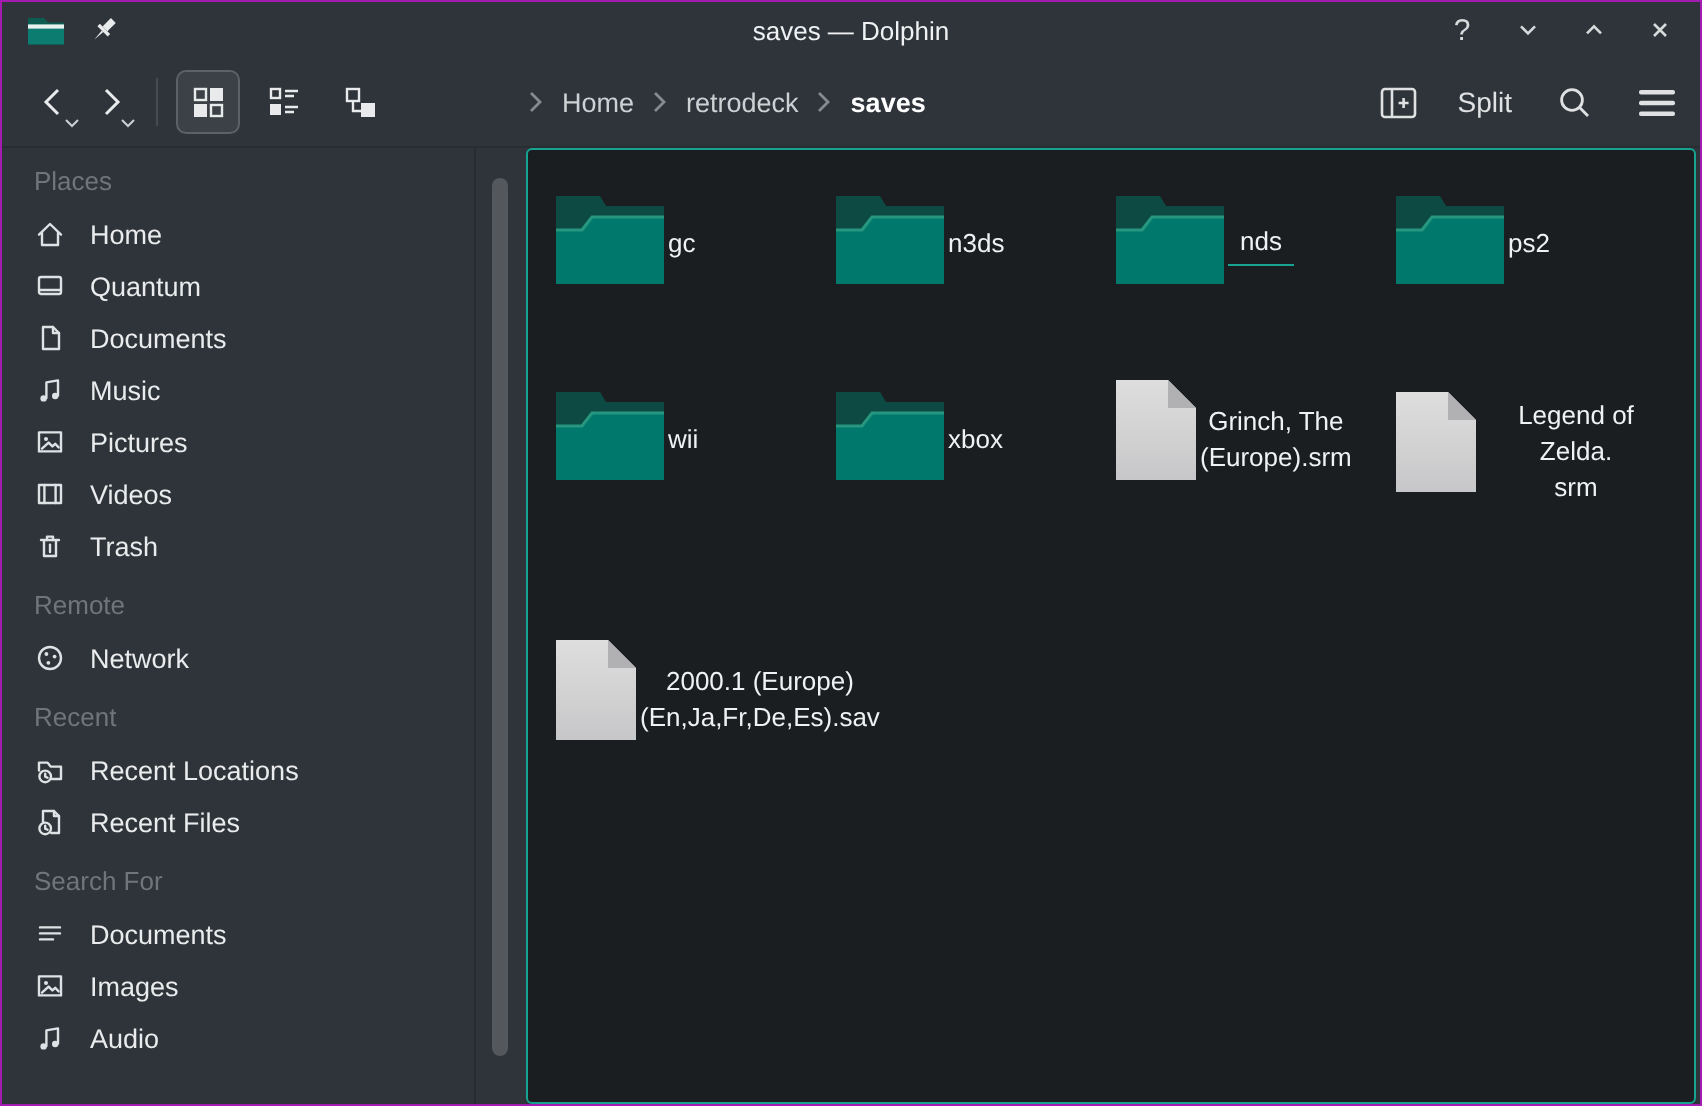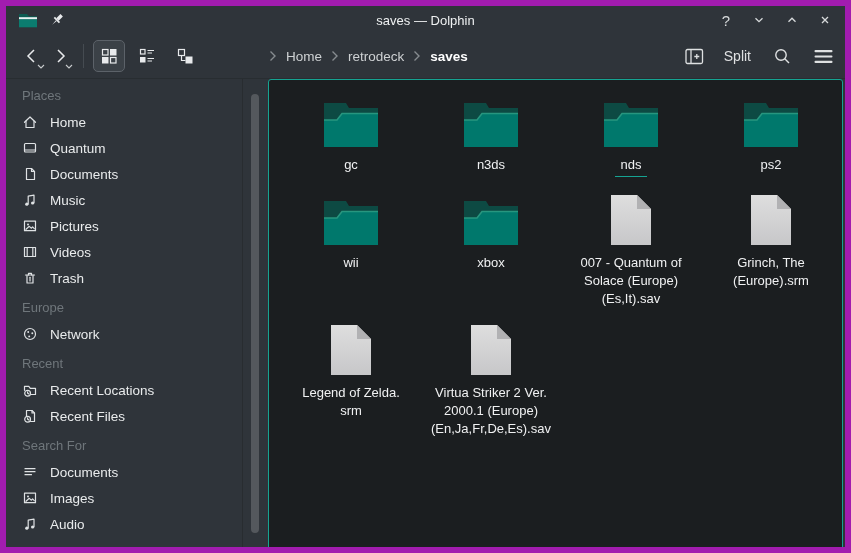--- a/index.html
+++ b/index.html
@@ -1,18 +1,18 @@
 <!DOCTYPE html>
 <html><head>
 <meta charset="utf-8">
 <style>
   html,body{margin:0;padding:0;background:#17191b;}
   .window{
     width:851px;height:553px;position:relative;overflow:hidden;box-sizing:border-box;
-    background:var(--chrome,#2f343a);border:6px solid #a21caf;
+    background:var(--chrome,#2f343a);border:1px solid #a21caf;
     font-family:"Liberation Sans",sans-serif;color:#e9ebec;
   }
   
   .titlebar{height:28px;display:flex;align-items:center;padding:0 12px;position:relative;}
   .tb-left{display:flex;align-items:center;gap:12px;z-index:1;}
   .tb-title{position:absolute;left:0;right:0;text-align:center;font-size:13px;color:#eff1f2;pointer-events:none;}
   .tb-controls{margin-left:auto;display:flex;align-items:center;gap:17px;z-index:1;}
   .tb-controls .ctl{display:flex;align-items:center;justify-content:center;width:16px;height:16px;color:#d7dadb;font-size:14px;}
   
   .toolbar{height:44px;display:flex;align-items:center;padding:0 12px;border-bottom:1px solid #282d31;box-sizing:content-box;}
@@ -31,21 +31,21 @@
   .sidebar{width:262px;position:relative;box-sizing:border-box;padding-top:4px;font-size:13.5px;flex:none;}
   .section + .section{margin-top:4px;}
   .section-header{height:26px;line-height:26px;padding-left:16px;font-size:13px;color:var(--section-text,#6f767b);}
   .side-item{height:26px;display:flex;align-items:center;gap:12px;padding-left:16px;color:var(--sidebar-text,#e9ebec);cursor:default;}
   .side-item .icon{width:16px;height:16px;display:inline-flex;flex:none;}
   .side-divider{position:absolute;top:0;bottom:0;right:25px;width:1px;background:#282c30;}
   .side-scrollbar{position:absolute;top:15px;right:9px;width:8px;height:439px;border-radius:4px;background:var(--scrollbar,#54585d);}
   
   .main{flex:1;margin:0 2px 2px 0;background:var(--view,#1b1e20);border:1px solid var(--accent,#16a392);border-radius:3px;box-sizing:border-box;padding:18px 0 0 12px;overflow:hidden;}
   .file-grid{display:grid;grid-template-columns:repeat(4,140px);grid-template-rows:98px 130px auto;justify-items:center;align-items:start;}
-  .file-cell{width:140px;display:flex;flex-direction:column;align-items:center;}
+  .file-cell{width:140px;display:flex;flex-direction:row;align-items:center;}
   .thumb{height:50px;display:flex;align-items:flex-end;justify-content:center;}
   .fname{margin-top:8px;font-size:13px;line-height:18px;color:#f0f1f2;text-align:center;max-width:134px;}
   .fname.focused{border-bottom:1px solid var(--accent,#16a392);padding:0 6px 2px 6px;}
   .icon svg{display:block;}
 </style>
 </head>
 <body>
 
 <svg width="0" height="0" style="position:absolute">
   <defs>
@@ -253,21 +253,21 @@
                   <path d="M5 5.3 V13 H11 V5.3"></path>
                   <path d="M3.5 5 H12.5"></path>
                   <path d="M6.5 5 V3.3 H9.5 V5"></path>
                   <path d="M8 7.3 V11"></path>
                 </svg>
               </span>
               <span>Trash</span>
             </div>
           </div>
           <div class="section">
-            <div class="section-header">Europe</div>
+            <div class="section-header">Remote</div>
             <div class="side-item">
               <span class="icon">
                 <svg width="16" height="16" viewBox="0 0 16 16" fill="none" stroke="#dfe2e4" stroke-width="1.2" stroke-linejoin="round" stroke-linecap="round">
                   <circle cx="8" cy="8" r="5.5"></circle>
                   <circle cx="6.2" cy="6" r="0.95" fill="#dfe2e4" stroke="none"></circle>
                   <circle cx="10.3" cy="7.3" r="0.95" fill="#dfe2e4" stroke="none"></circle>
                   <circle cx="7.2" cy="10.4" r="0.95" fill="#dfe2e4" stroke="none"></circle>
                 </svg>
               </span>
               <span>Network</span>
@@ -407,58 +407,44 @@
             </div>
           </div>
           <div class="file-cell">
             <div class="thumb">
               <svg width="44" height="52" viewBox="0 0 44 52">
     <path d="M2 1 H28 L42 15 V51 H2 Z" fill="url(#fileGrad)"></path>
     <path d="M28 1 L42 15 H28 Z" fill="#b1b1b3"></path>
   </svg>
             </div>
             <div class="fname">
-              <div class="fline">007 - Quantum of</div>
-              <div class="fline">Solace (Europe)</div>
-              <div class="fline">(Es,It).sav</div>
+              <div class="fline">Grinch, The</div>
+              <div class="fline">(Europe).srm</div>
             </div>
           </div>
           <div class="file-cell">
             <div class="thumb">
               <svg width="44" height="52" viewBox="0 0 44 52">
     <path d="M2 1 H28 L42 15 V51 H2 Z" fill="url(#fileGrad)"></path>
     <path d="M28 1 L42 15 H28 Z" fill="#b1b1b3"></path>
   </svg>
             </div>
             <div class="fname">
-              <div class="fline">Grinch, The</div>
-              <div class="fline">(Europe).srm</div>
+              <div class="fline">Legend of Zelda.</div>
+              <div class="fline">srm</div>
             </div>
           </div>
           <div class="file-cell">
             <div class="thumb">
               <svg width="44" height="52" viewBox="0 0 44 52">
     <path d="M2 1 H28 L42 15 V51 H2 Z" fill="url(#fileGrad)"></path>
     <path d="M28 1 L42 15 H28 Z" fill="#b1b1b3"></path>
   </svg>
             </div>
             <div class="fname">
-              <div class="fline">Legend of Zelda.</div>
-              <div class="fline">srm</div>
-            </div>
-          </div>
-          <div class="file-cell">
-            <div class="thumb">
-              <svg width="44" height="52" viewBox="0 0 44 52">
-    <path d="M2 1 H28 L42 15 V51 H2 Z" fill="url(#fileGrad)"></path>
-    <path d="M28 1 L42 15 H28 Z" fill="#b1b1b3"></path>
-  </svg>
-            </div>
-            <div class="fname">
-              <div class="fline">Virtua Striker 2 Ver.</div>
               <div class="fline">2000.1 (Europe)</div>
               <div class="fline">(En,Ja,Fr,De,Es).sav</div>
             </div>
           </div>
         </div>
     </div>
   </div>
 
 </div>
 

